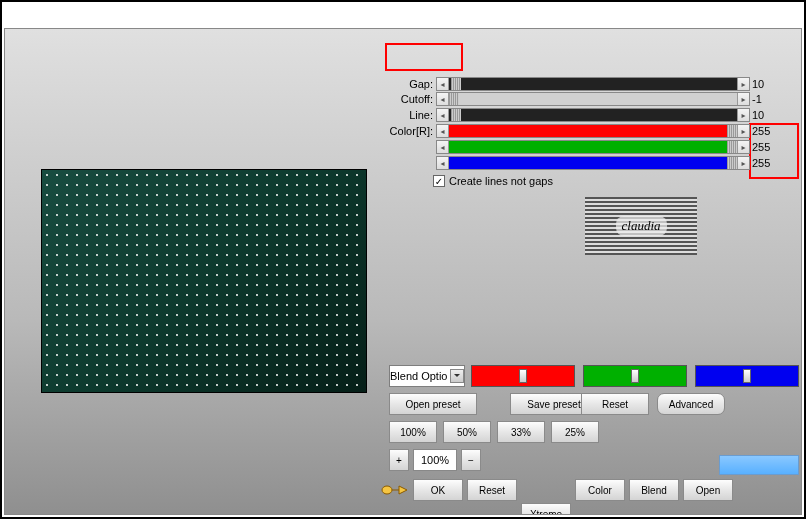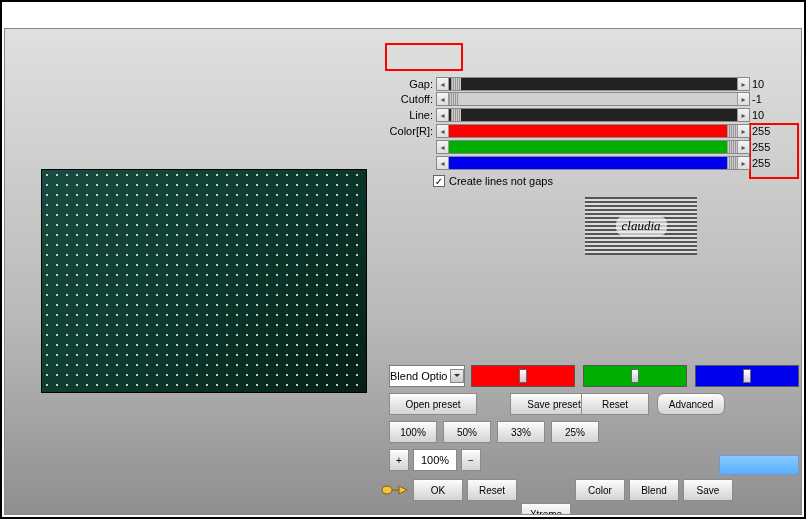--- a/index.html
+++ b/index.html
@@ -252,17 +252,17 @@
     <div class="btn r-xtreme">
         <span>Xtreme</span>
       </div>
     <div class="btn r-color">
         <span>Color</span>
       </div>
     <div class="btn r-blend">
         <span>Blend</span>
       </div>
     <div class="btn r-mode">
-        <span>Save</span>
+        <span>Open</span>
       </div>
 
   </div>
 </div>
 
 </body></html>

